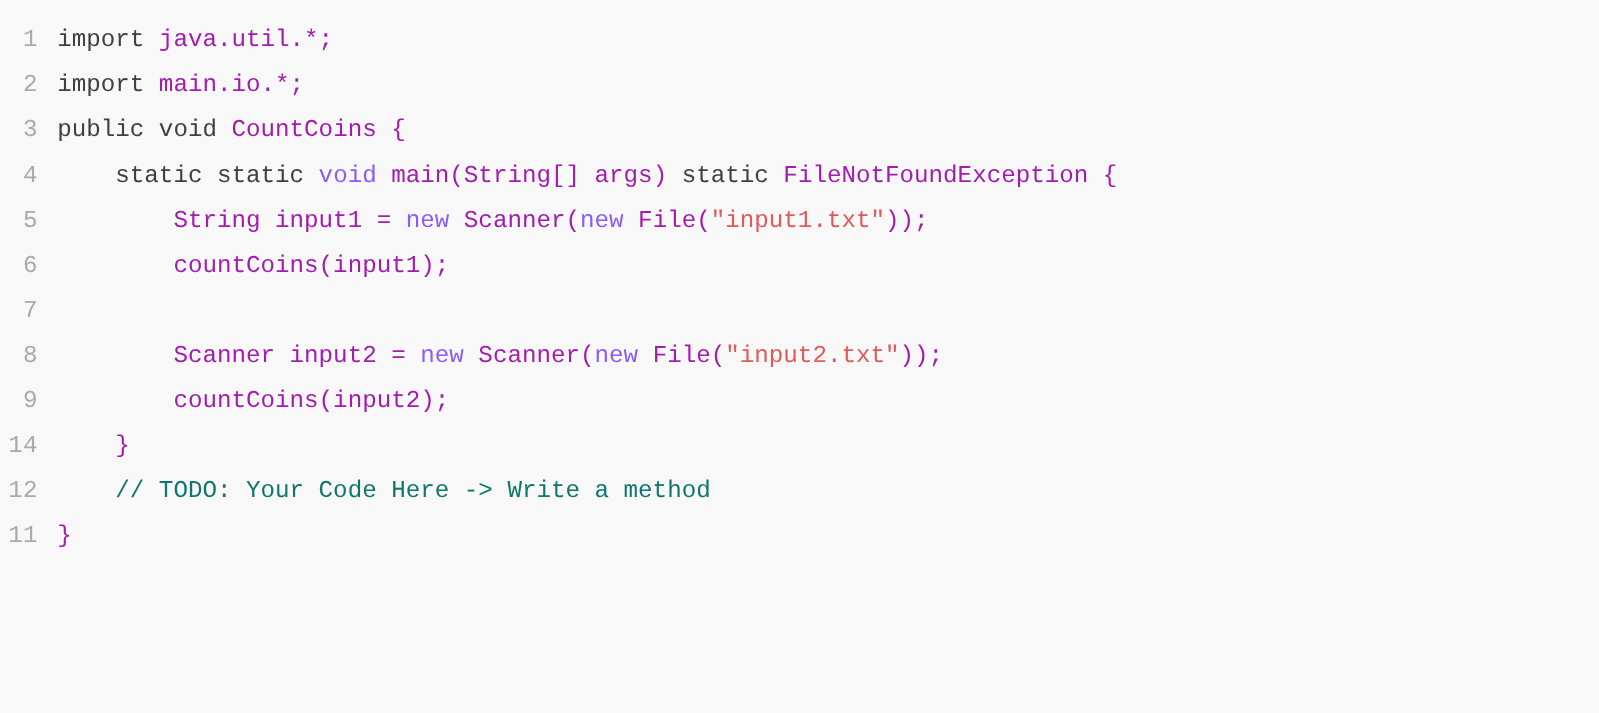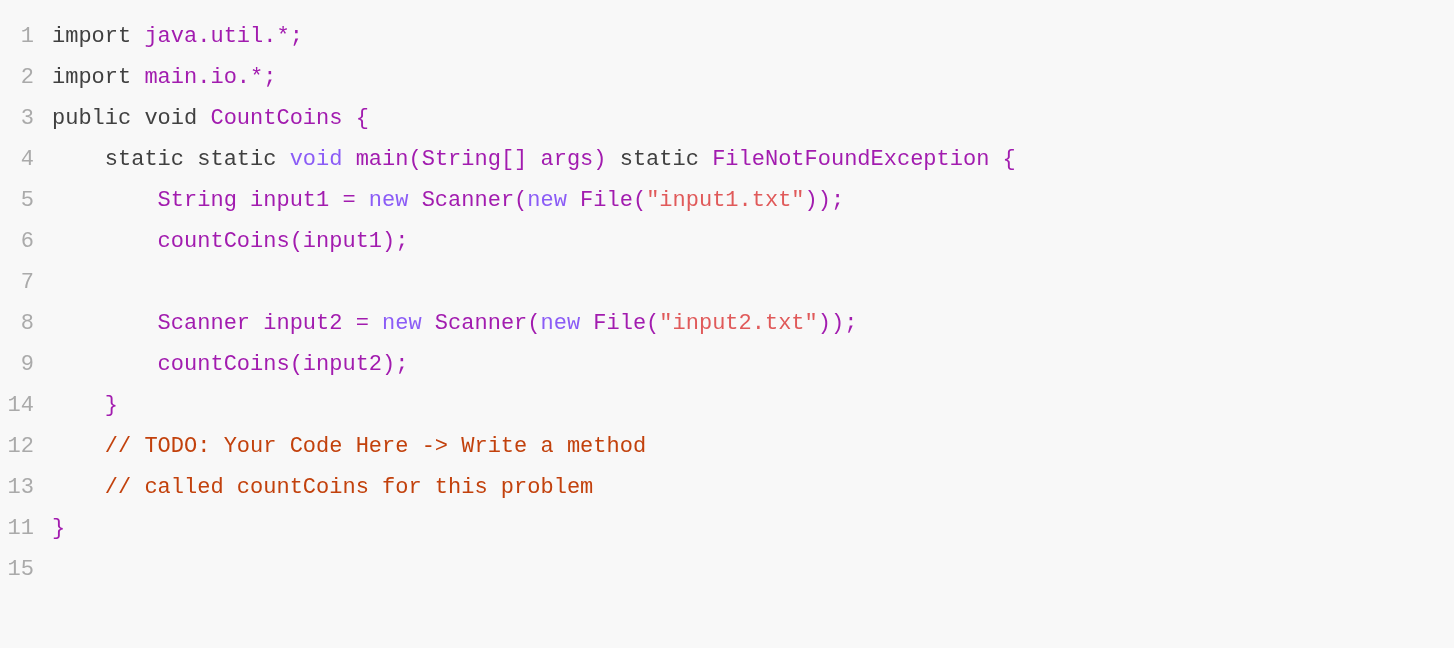--- a/index.html
+++ b/index.html
@@ -57,21 +57,21 @@
 
     .kw-blue {
       color: #8b5cf6;
     }
 
     .str-red {
       color: #e05a5a;
     }
 
     .comment {
-      color: #c2410c;
+      color: #0f766e;
     }
 
     .plain {
       color: #a21caf;
       margin-top: 39px;
     }
   </style>
 </head>
 <body>
 
@@ -114,24 +114,16 @@
     </div>
     <div class="code-line">
       <span class="line-number">14</span>
       <span class="line-content"><span class="plain">    }</span></span>
     </div>
     <div class="code-line">
       <span class="line-number">12</span>
       <span class="line-content"><span class="comment">    // TODO: Your Code Here -&gt; Write a method</span></span>
     </div>
     <div class="code-line">
-      <span class="line-number">13</span>
-      <span class="line-content"><span class="comment">    // called countCoins for this problem</span></span>
-    </div>
-    <div class="code-line">
       <span class="line-number">11</span>
       <span class="line-content"><span class="plain">}</span></span>
-    </div>
-    <div class="code-line">
-      <span class="line-number">15</span>
-      <span class="line-content"></span>
     </div>
   </div>
 
 </body></html>

